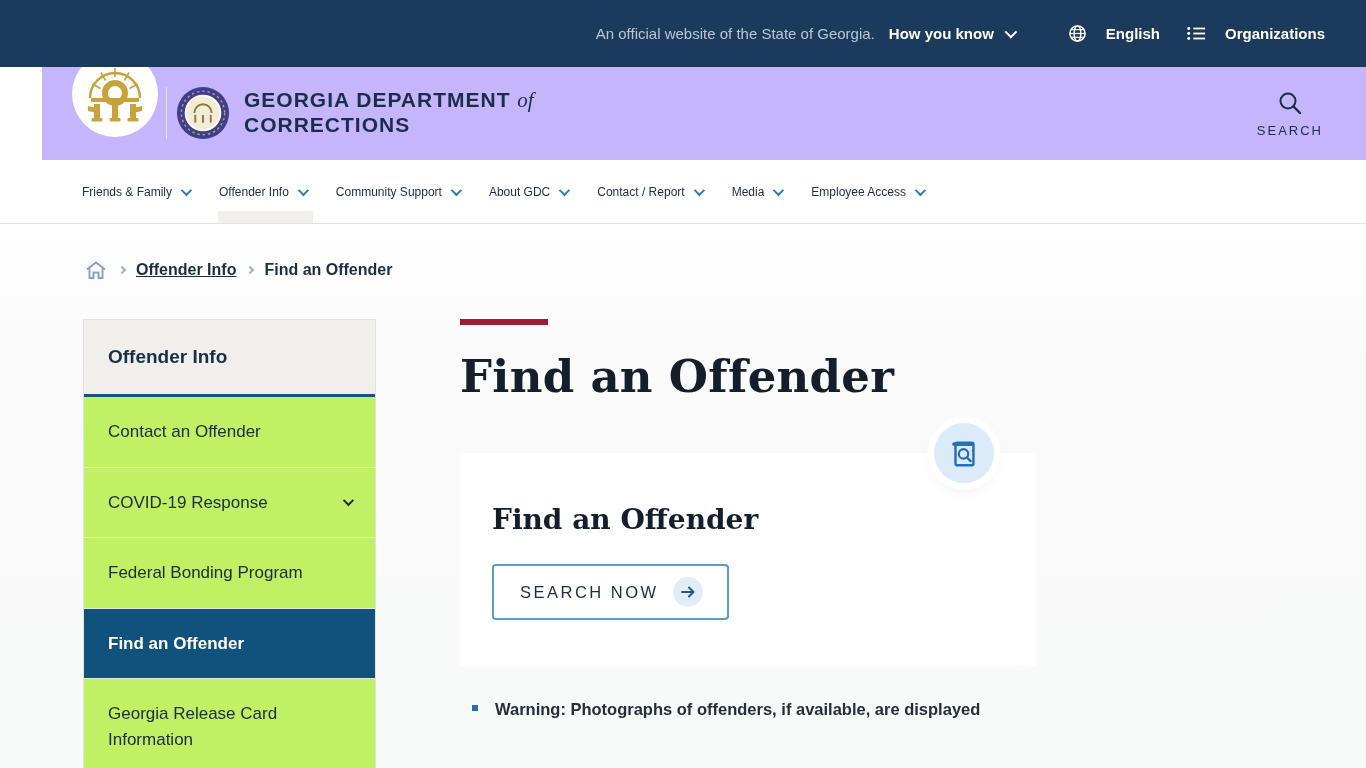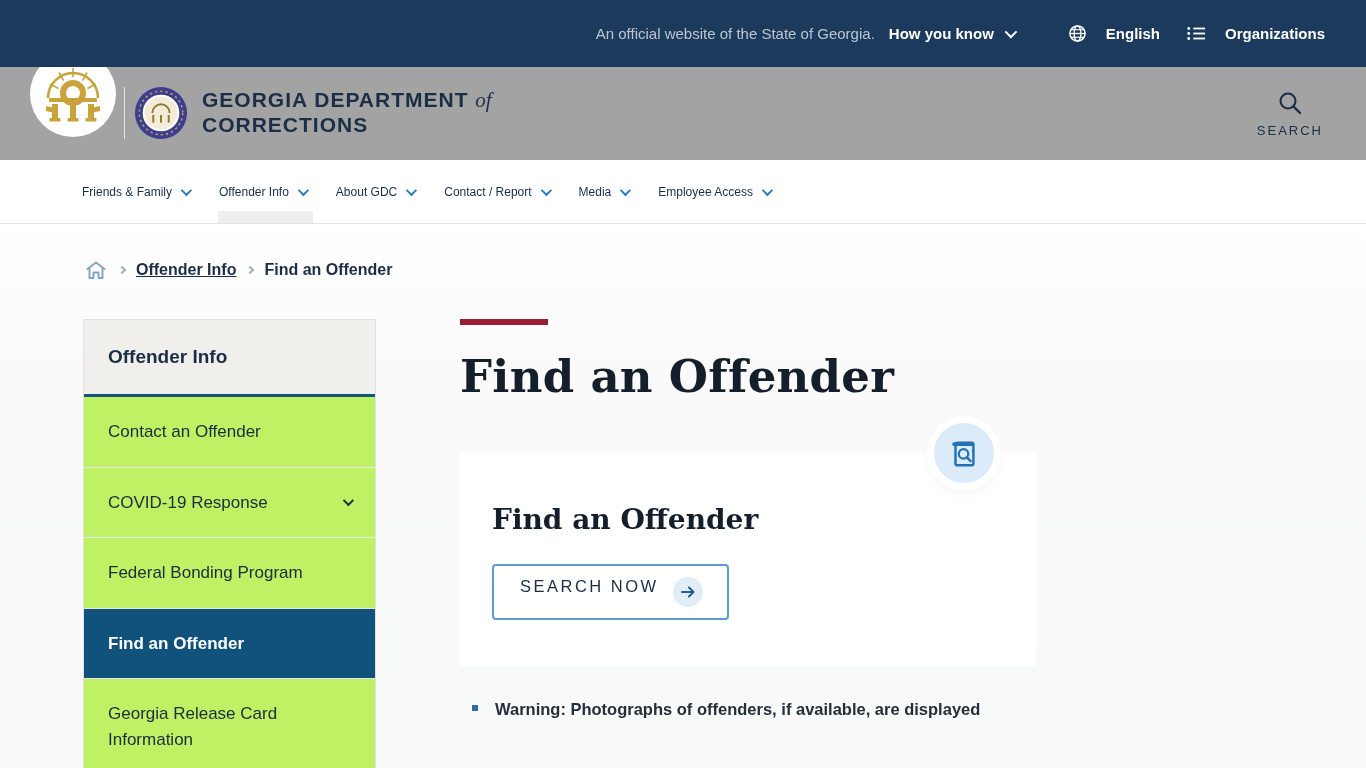--- a/index.html
+++ b/index.html
@@ -17,21 +17,21 @@
   .topbar .grp svg { margin-right:8px; }
   .grp.lang { margin-left:54px; }
   .grp.orgs { margin-left:26px; }
 
   .caret { display:inline-block; width:8px; height:8px; border-right:2px solid #2e7cbd;
            border-bottom:2px solid #2e7cbd; transform:rotate(45deg) translateY(-2px);
            margin-left:9px; }
   .caret.white { border-color:#fff; width:9px; height:9px; margin-left:11px; }
 
   
-  .header { height:93px; background:#a3a3a3; position:relative; z-index:2; }
+  .header { height:93px; background:#c4b5fd; position:relative; z-index:2;margin-left:42px; }
   .logo-circle { position:absolute; left:30px; top:-16px; width:86px; height:86px;
                  border-radius:50%; background:#fff; display:flex; align-items:center;
                  justify-content:center; cursor:pointer; }
   .header-divider { position:absolute; left:124px; top:20px; height:52px; width:1px;
                     background:#e3e3e3; }
   .seal { position:absolute; left:134px; top:19px; width:54px; height:54px; cursor:pointer; }
   .org-name { position:absolute; left:202px; top:21px; font-size:21px; font-weight:bold;
               color:#1b2e45; letter-spacing:1px; line-height:1.18; cursor:pointer; }
   .org-name .of { font-family:"Liberation Serif", serif; font-style:italic;
                   font-weight:normal; letter-spacing:0; text-transform:none; font-size:21px; }
@@ -78,21 +78,21 @@
   .card-wrap { position:relative; margin-top:50px; }
   .doc-icon-circle { position:absolute; top:-30px; right:42px; width:60px; height:60px;
                      border-radius:50%; background:#dcebfa;
                      box-shadow:0 0 0 7px rgba(255,255,255,0.95), 0 6px 16px rgba(20,40,70,0.08);
                      display:flex; align-items:center; justify-content:center; z-index:2; }
   .card { background:#fff; padding:50px 32px 46px 32px; }
   .card-title { font-family:"DejaVu Serif", serif; font-size:28px; font-weight:bold;
                 color:#141f2b; }
   .card-body { margin-top:20px; font-size:18px; color:#5f6b77; line-height:1.45;
                max-width:492px; }
-  .search-now-btn { margin-top:28px; display:inline-flex; gap:14px;
+  .search-now-btn { margin-top:28px; display:inline-flex; align-items:center; gap:14px;
                     padding:11px 24px 11px 26px; border:2px solid #5b9bd1; border-radius:4px;
                     background:#fff; font-family:"Liberation Sans", sans-serif;
                     font-size:16.5px; letter-spacing:2.5px; color:#1b2e45; font-weight:500;
                     cursor:pointer; }
   .btn-arrow-circle { width:30px; height:30px; border-radius:50%; background:#e2edf8;
                       display:flex; align-items:center; justify-content:center; }
 
   .warning-row { margin-top:32px; display:flex; align-items:flex-start; gap:17px;
                  padding-left:12px; }
   .warning-bullet { width:6px; height:6px; background:#2e6da3; margin-top:7px; flex:none; }
@@ -188,20 +188,24 @@
 <div class="navbar">
   <div class="nav-item">
     <span>Friends &amp; Family</span>
       <span class="caret"></span>
   </div>
   <div class="nav-item current">
     <span>Offender Info</span>
       <span class="caret"></span>
   </div>
   <div class="nav-item">
+    <span>Community Support</span>
+      <span class="caret"></span>
+  </div>
+  <div class="nav-item">
     <span>About GDC</span>
       <span class="caret"></span>
   </div>
   <div class="nav-item">
     <span>Contact / Report</span>
       <span class="caret"></span>
   </div>
   <div class="nav-item">
     <span>Media</span>
       <span class="caret"></span>

